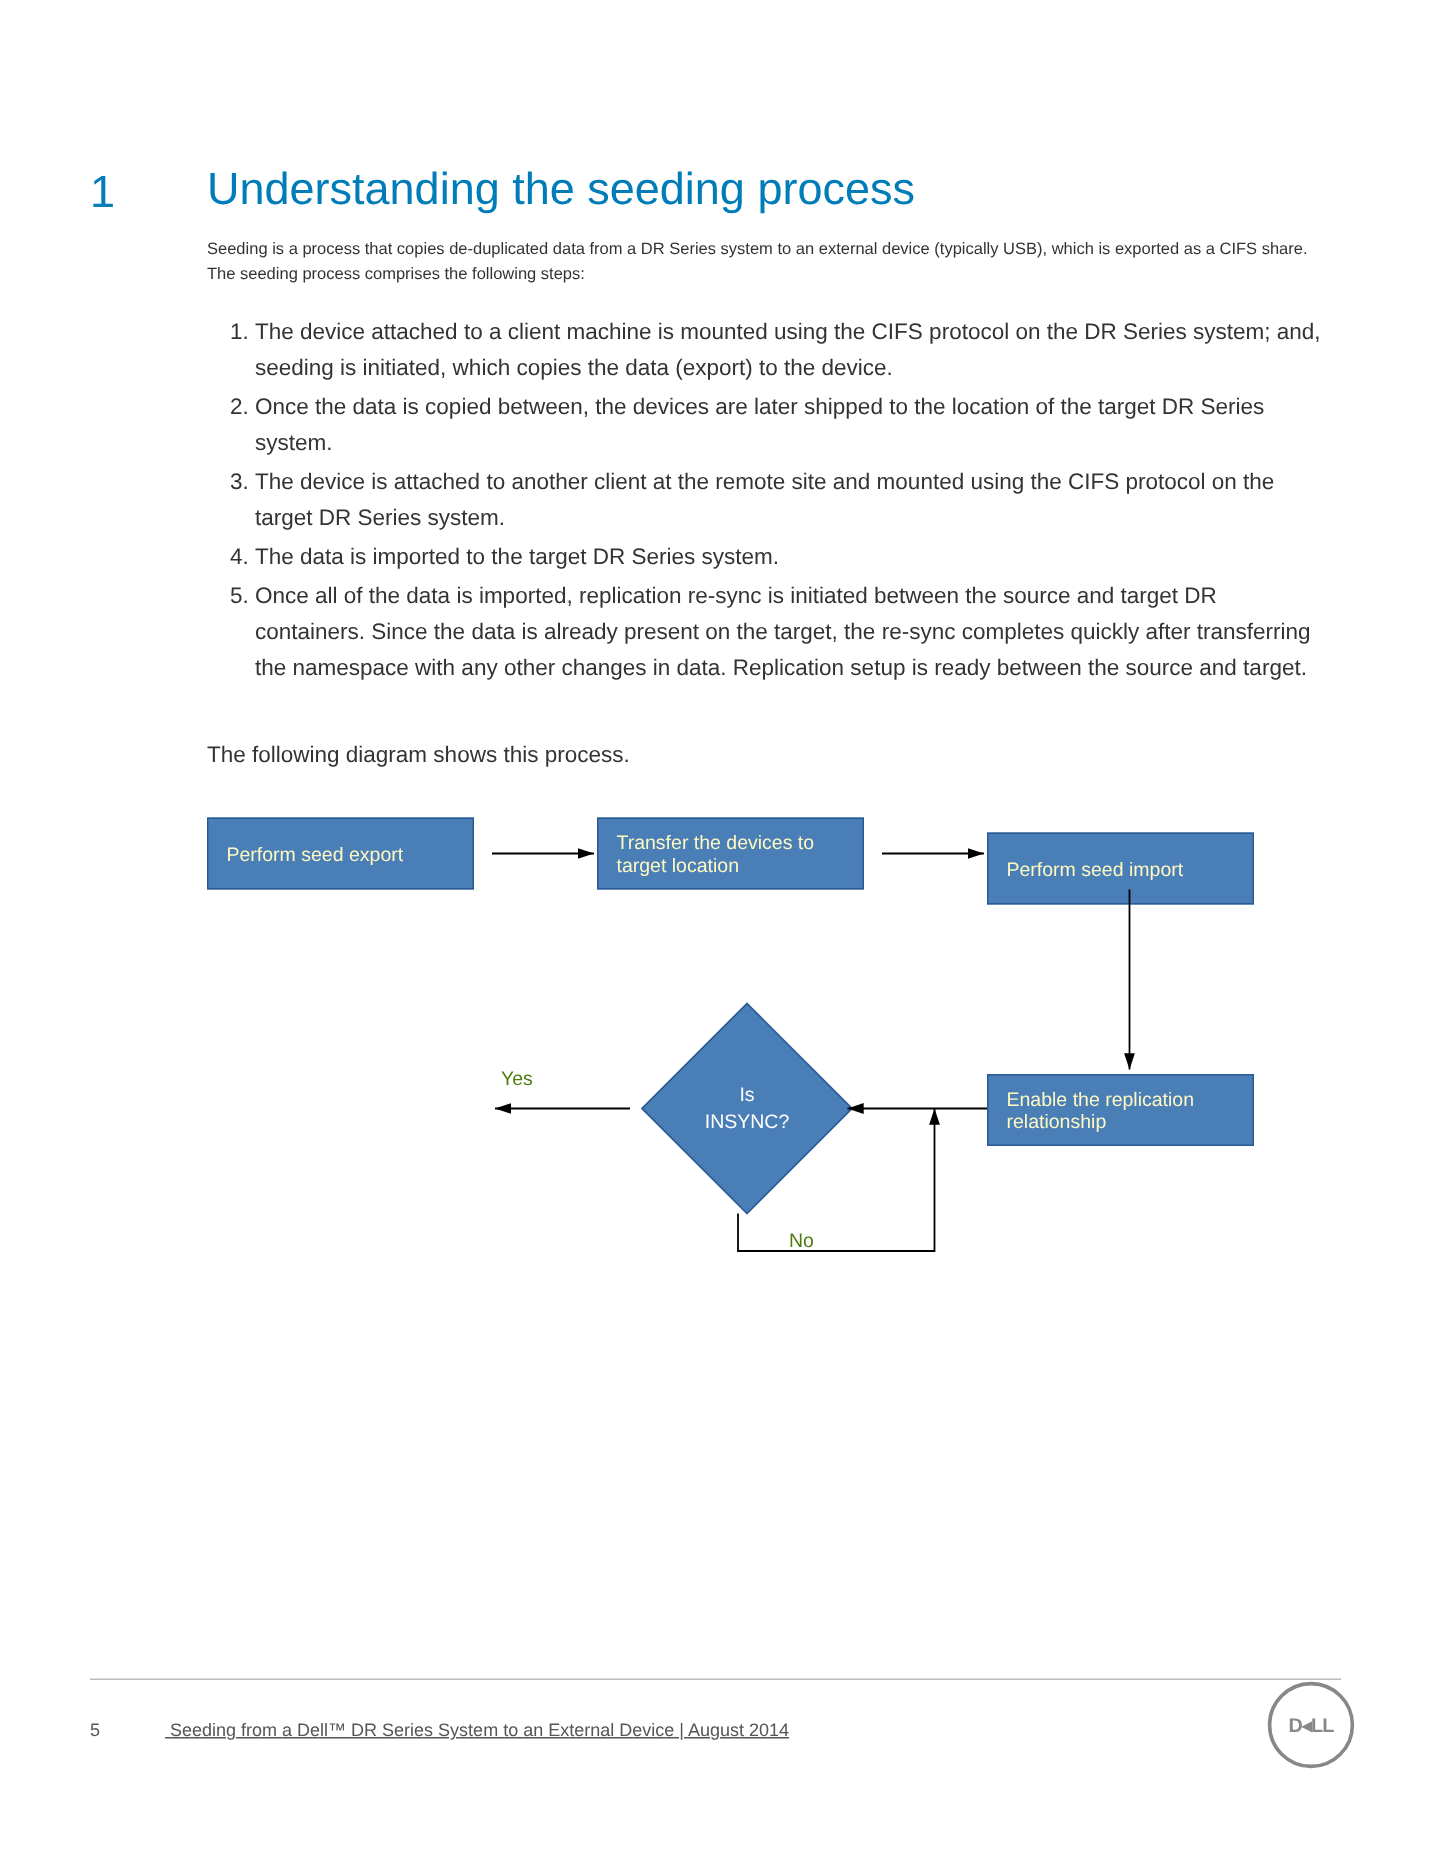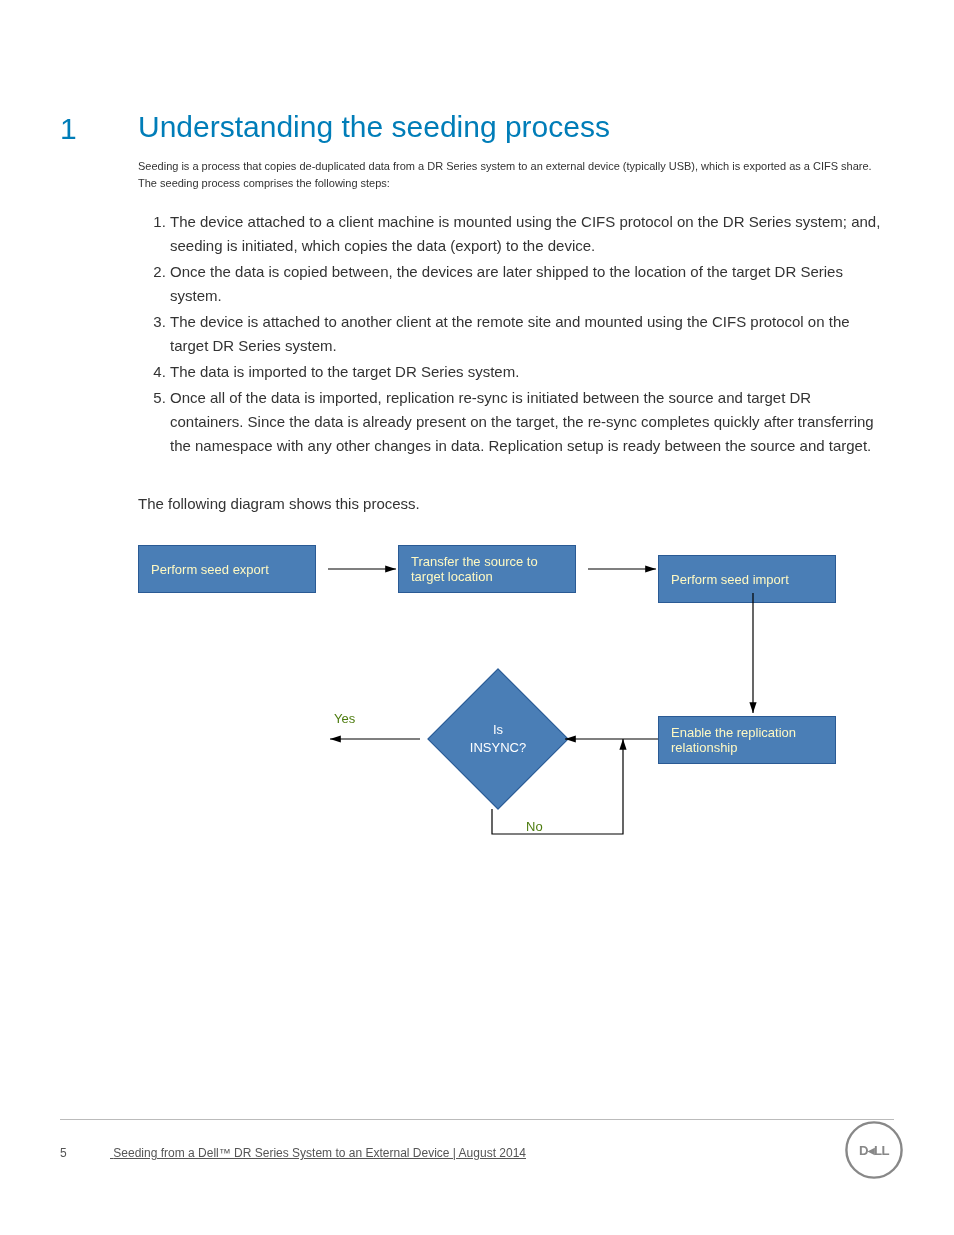--- a/index.html
+++ b/index.html
@@ -146,21 +146,21 @@
     </ol>
 
     <p class="lead">The following diagram shows this process.</p>
 
     <div class="diagram">
 
       <div class="dbox single" style="left:0px; top:6px;">
         <span>Perform seed export</span>
       </div>
       <div class="dbox" style="left:260px; top:6px;">
-        <span>Transfer the source to target location</span>
+        <span>Transfer the devices to target location</span>
       </div>
       <div class="dbox single" style="left:520px; top:16px;text-align:right;">
         <span>Perform seed import</span>
       </div>
 
 
       <div class="diamond-wrap" style="left:290px; top:130px;">
         <div class="diamond"></div>
         <div class="diamond-text">
           <span>Is</span><br>

